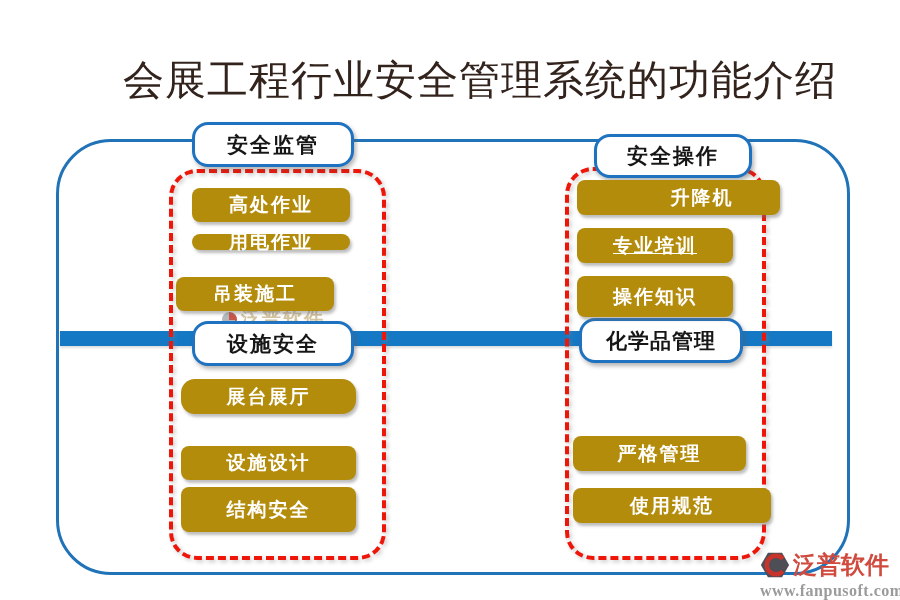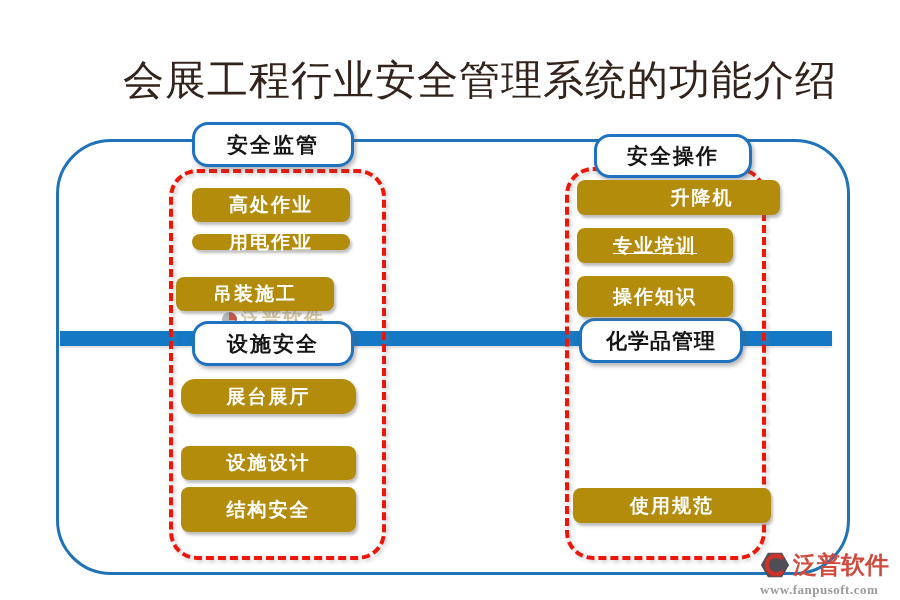--- a/index.html
+++ b/index.html
@@ -49,21 +49,21 @@
   }
   .watermark .wm-text{
     font-size:19px;font-weight:700;color:#cdb98f;letter-spacing:2px;white-space:nowrap;
   }
   .footer-logo{position:absolute;left:760px;top:549px;z-index:4;width:134px;}
   .footer-logo .logo-row{display:flex;align-items:center;gap:3px;}
   .footer-logo .logo-name{
     font-size:24px;font-weight:700;color:#d04a3e;letter-spacing:0;white-space:nowrap;
   }
   .footer-logo .logo-url{
-    font-size:13px;font-weight:700;color:#9b9b9b;letter-spacing:.5px;white-space:nowrap;
+    font-size:16px;font-weight:700;color:#9b9b9b;letter-spacing:.5px;white-space:nowrap;
     margin-top:1px;text-align:left;
   }
 </style>
 </head>
 <body>
 
 <div class="canvas">
 
   <div class="title">会展工程行业安全管理系统的功能介绍</div>
 
@@ -89,20 +89,21 @@
   <div class="node-btn" style="left:176px;top:277px;width:158px;height:34px;">吊装施工</div>
 
   <div class="node-btn" style="left:577px;top:180px;width:156px;height:35px;padding-left:47px;">升降机</div>
   <div class="node-btn" style="left:577px;top:228px;width:156px;height:35px;text-decoration:underline;">专业培训</div>
   <div class="node-btn" style="left:577px;top:276px;width:156px;height:41px;">操作知识</div>
 
   <div class="node-btn" style="left:181px;top:379px;width:175px;height:35px;border-radius:14px;">展台展厅</div>
   <div class="node-btn" style="left:181px;top:432px;width:175px;height:34px;margin-top:14px;">设施设计</div>
   <div class="node-btn" style="left:181px;top:487px;width:175px;height:45px;">结构安全</div>
 
+  <div class="node-btn" style="left:573px;top:436px;width:173px;height:35px;">严格管理</div>
   <div class="node-btn" style="left:573px;top:488px;width:198px;height:35px;">使用规范</div>
 
   <div class="footer-logo">
     <div class="logo-row">
       <span style="display:inline-flex;">
         <svg width="30" height="30" viewBox="0 0 34 34" aria-hidden="true">
           <polygon points="9,3 25,3 33,17 25,31 9,31 1,17" fill="#4e4e56"></polygon>
           <path d="M26 10 A 10.5 10.5 0 1 0 26 24" stroke="#c8332b" stroke-width="5" fill="none"></path>
         </svg>
       </span>

